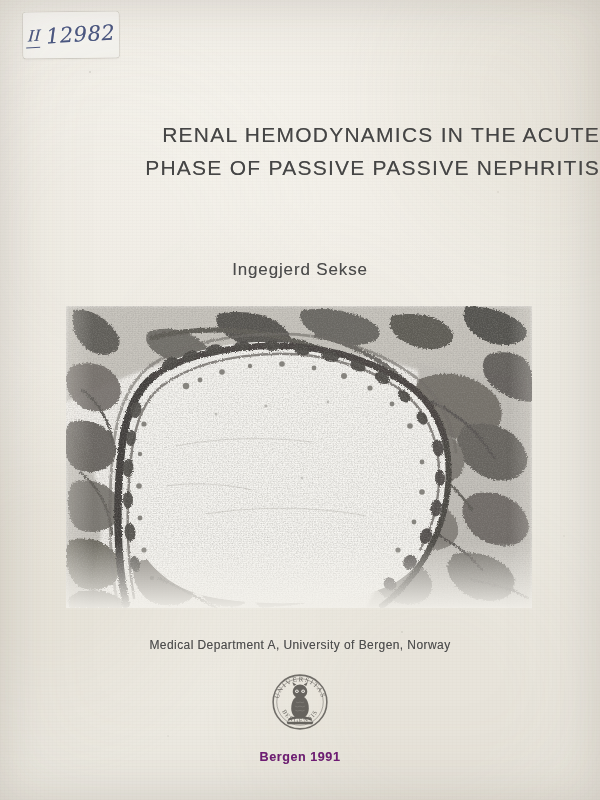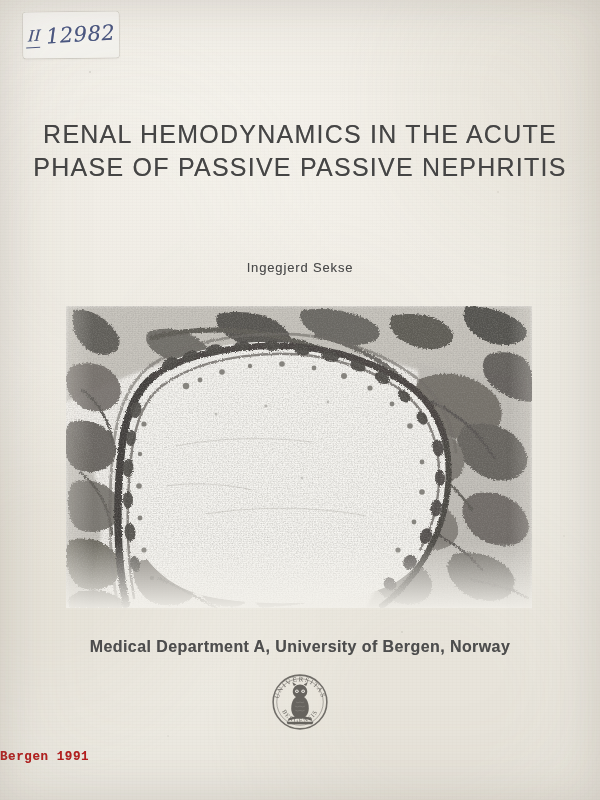--- a/index.html
+++ b/index.html
@@ -110,36 +110,37 @@
 
   
   .title-block {
     position: absolute;
     left: 0;
     right: 0;
     top: 118px;
     text-align: center;
   }
   .title-line {
-    font-size: 25px;
+    font-size: 21px;
     letter-spacing: 1.25px;
     line-height: 33px;
     color: #454545;
     white-space: nowrap;
     font-weight: 400;
     text-shadow: 0 0 .55px rgba(69,69,69,.55);
+    text-align: right;
   }
 
   .author {
     position: absolute;
     left: 0;
     right: 0;
     top: 260px;
     text-align: center;
-    font-size: 13px;
+    font-size: 17px;
     letter-spacing: .85px;
     color: #4b4b4b;
     text-shadow: 0 0 .4px rgba(75,75,75,.4);
   }
 
   
   .micrograph {
     position: absolute;
     left: 66px;
     top: 306px;
@@ -167,49 +168,49 @@
       repeating-linear-gradient(90deg, rgba(90,88,84,.07) 0px, rgba(90,88,84,.07) 1px, transparent 1px, transparent 3px);
   }
 
   
   .affiliation {
     position: absolute;
     left: 0;
     right: 0;
     top: 638px;
     text-align: center;
-    font-size: 16px;
+    font-size: 12px;
     letter-spacing: .42px;
     color: #4d4d4d;
-    font-weight: 700;
+    font-weight: 400;
     text-shadow: 0 0 .4px rgba(77,77,77,.45);
   }
 
   .seal {
     position: absolute;
     left: 50%;
     top: 671px;
     width: 62px;
     height: 62px;
     margin-left: -31px;
     opacity: .82;
   }
   .seal svg { display: block; }
 
   .imprint {
     position: absolute;
     left: 0;
     right: 0;
     top: 750px;
+    text-align: center;
     font-size: 12.6px;
     letter-spacing: .55px;
-    color: #b91c1c;
+    color: #701a75;
     font-weight: 700;
     text-shadow: 0 0 .4px rgba(77,77,77,.45);
-    font-family: Liberation Mono, monospace;
   }
 </style>
 </head>
 <body>
 
 <div id="page">
 
   <div class="paper-base"></div>
   <div class="paper-mottle"></div>
   <div class="paper-grain"></div>

